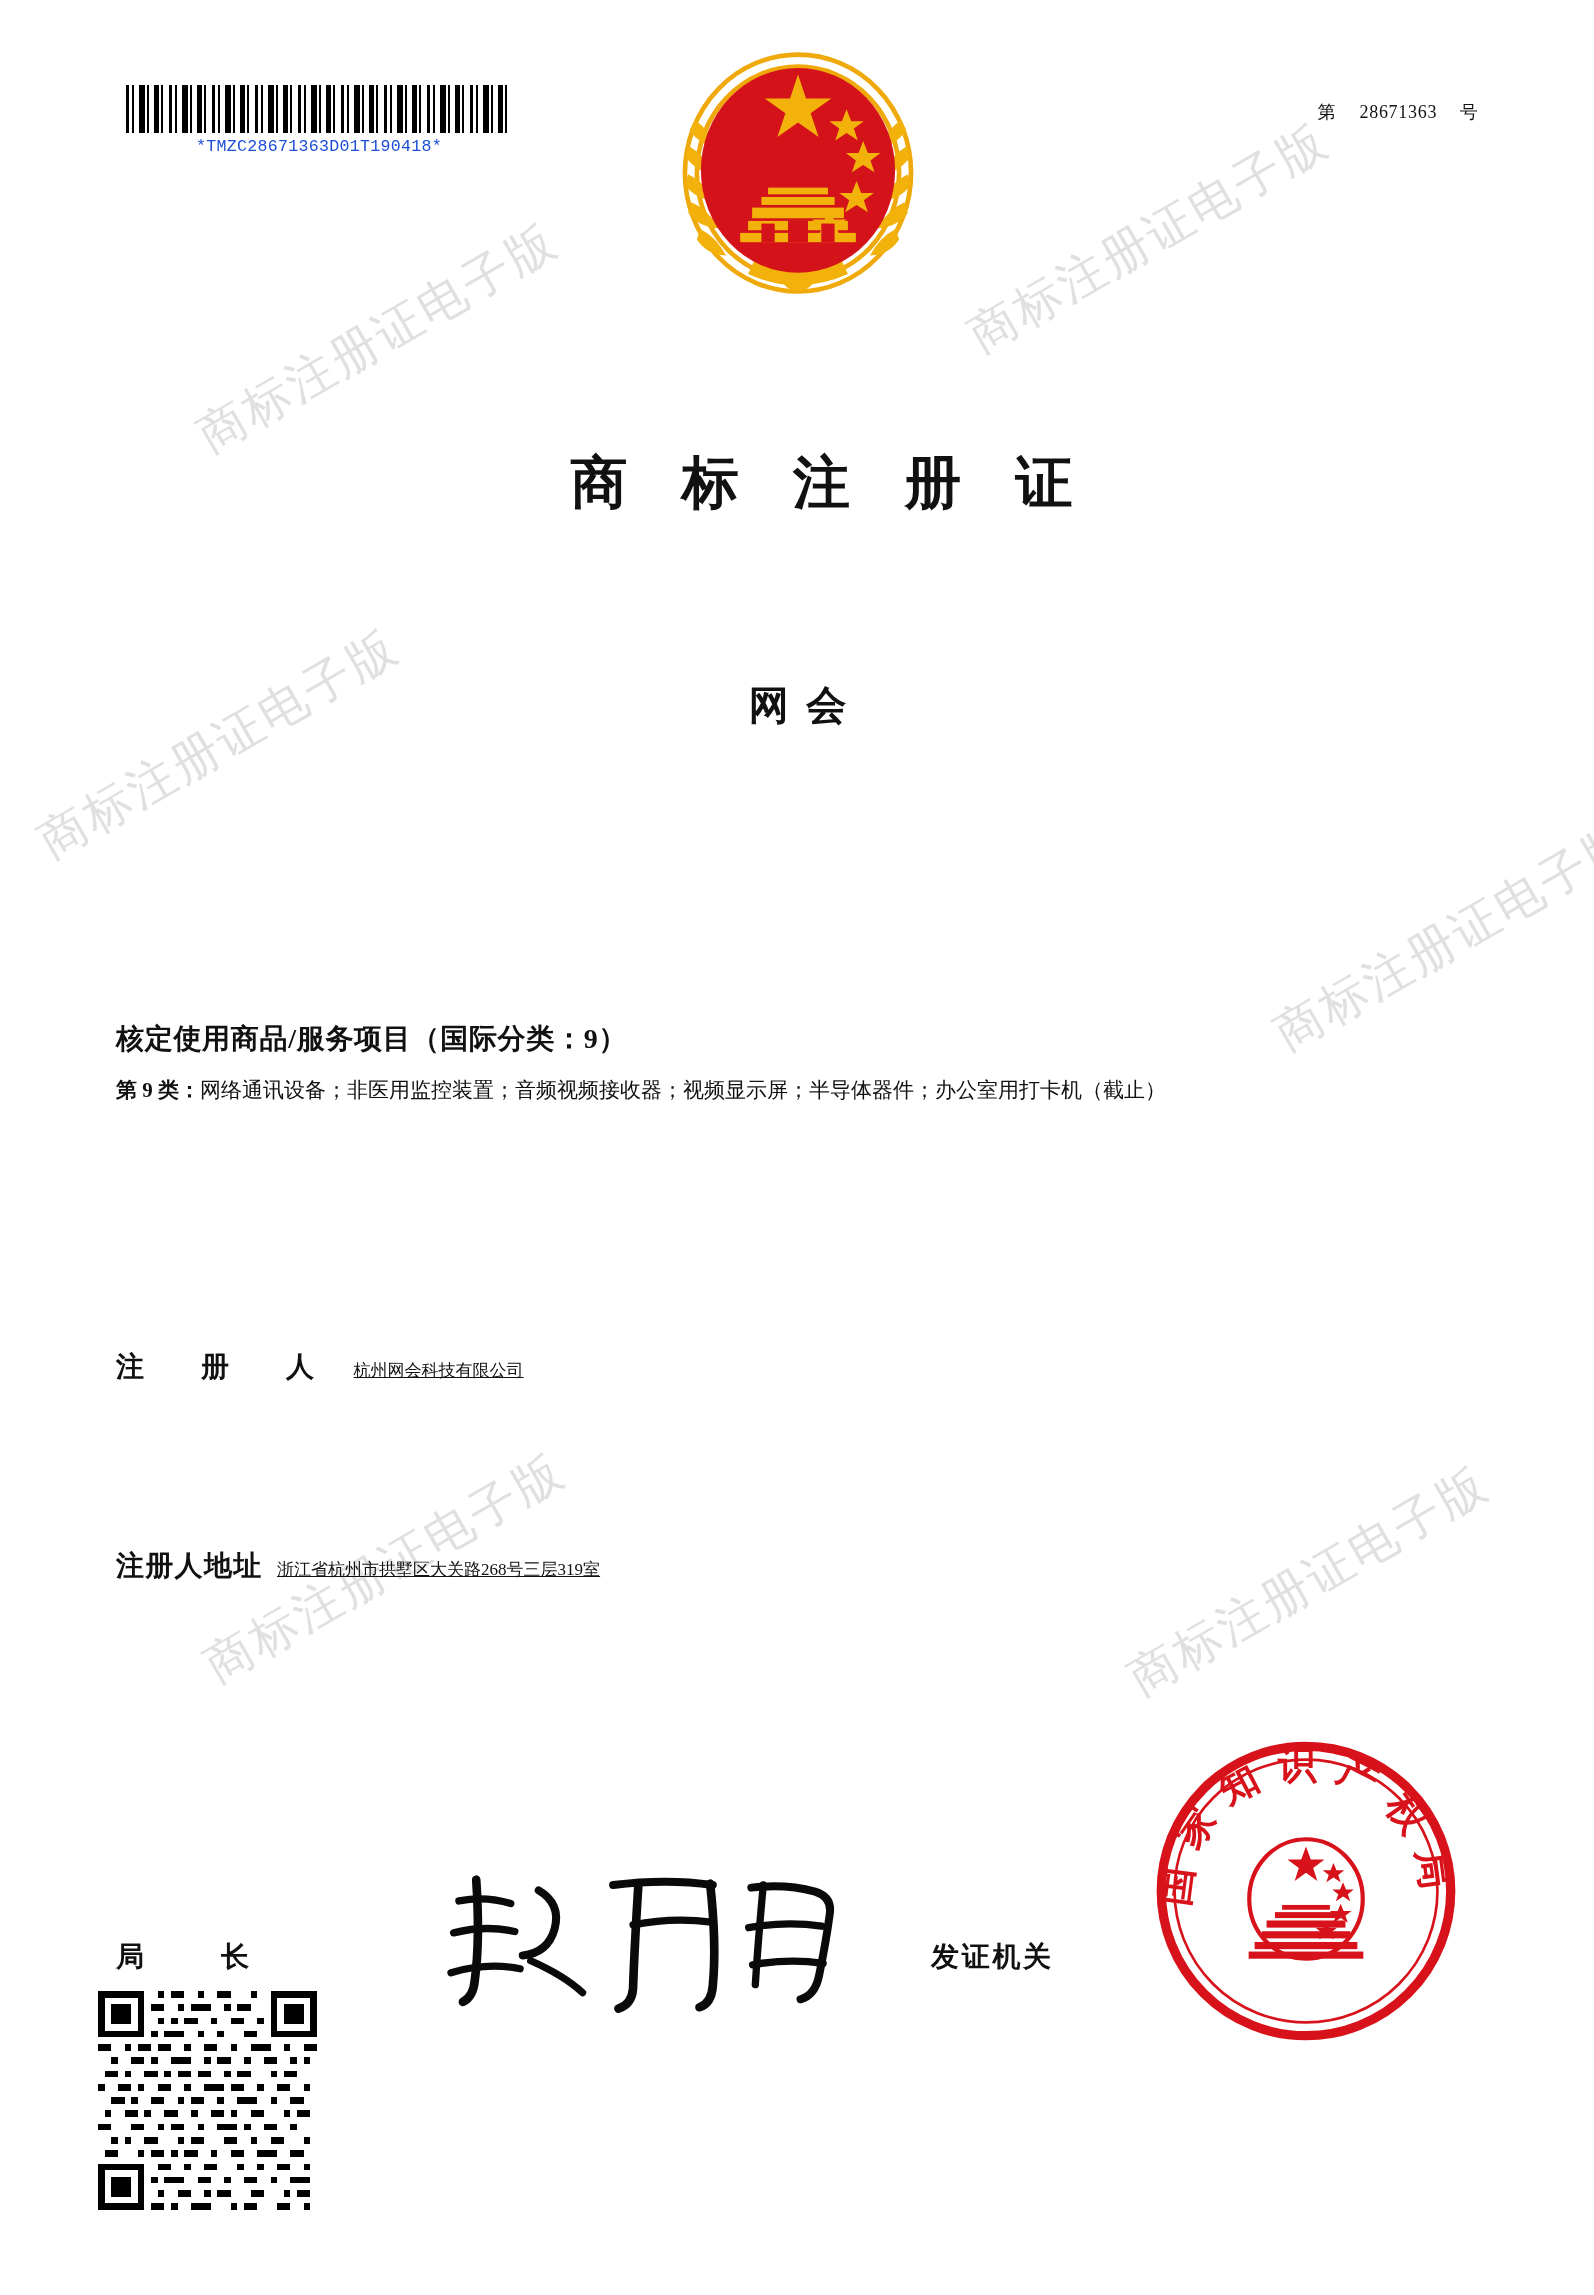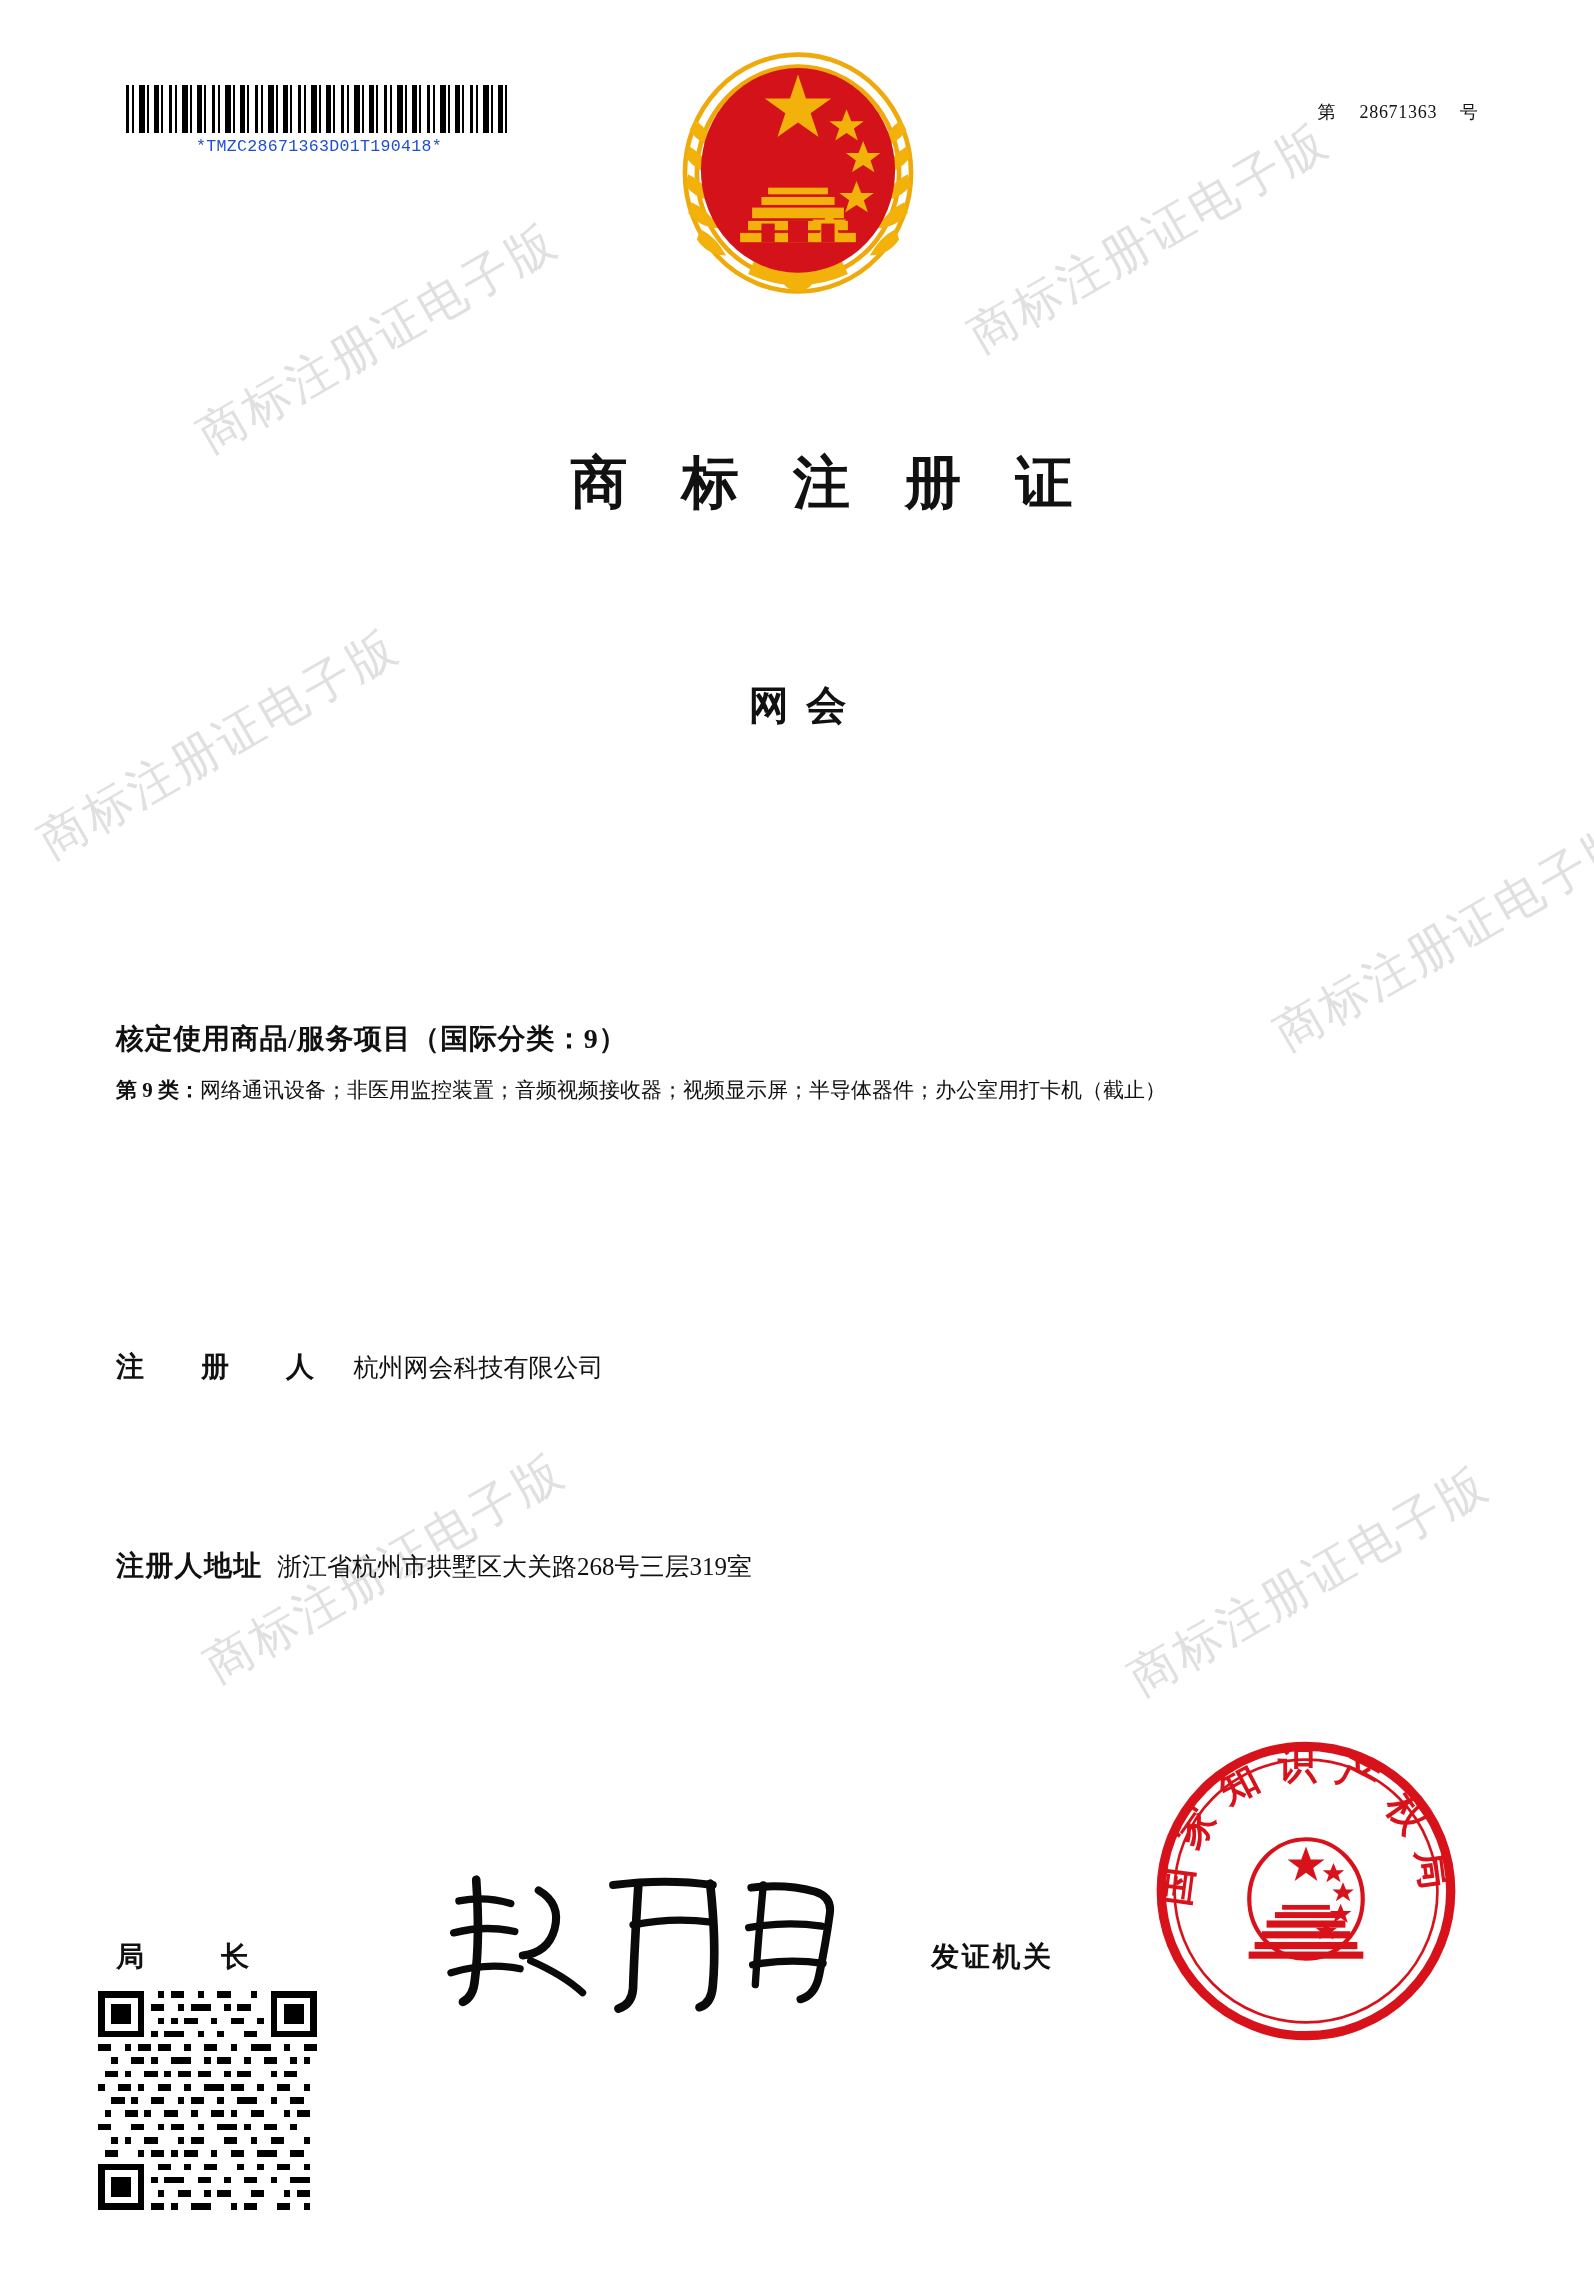--- a/index.html
+++ b/index.html
@@ -150,23 +150,24 @@
     align-items: baseline;
   }
   .row .label {
     font-size: 28px;
     font-weight: 700;
     white-space: nowrap;
     margin-top: 48px;
   }
   .label-sp4 { letter-spacing: 25px; }
   .row .value {
-    font-size: 25px;
+    font-size: 17px;
     margin-left: 14.6px;
     white-space: nowrap;
+    text-decoration: underline;
   }
 
   .date-row {
     position: absolute;
     left: 116px;
     top: 1728px;
     z-index: 10;
     display: flex;
     align-items: baseline;
     white-space: nowrap;

